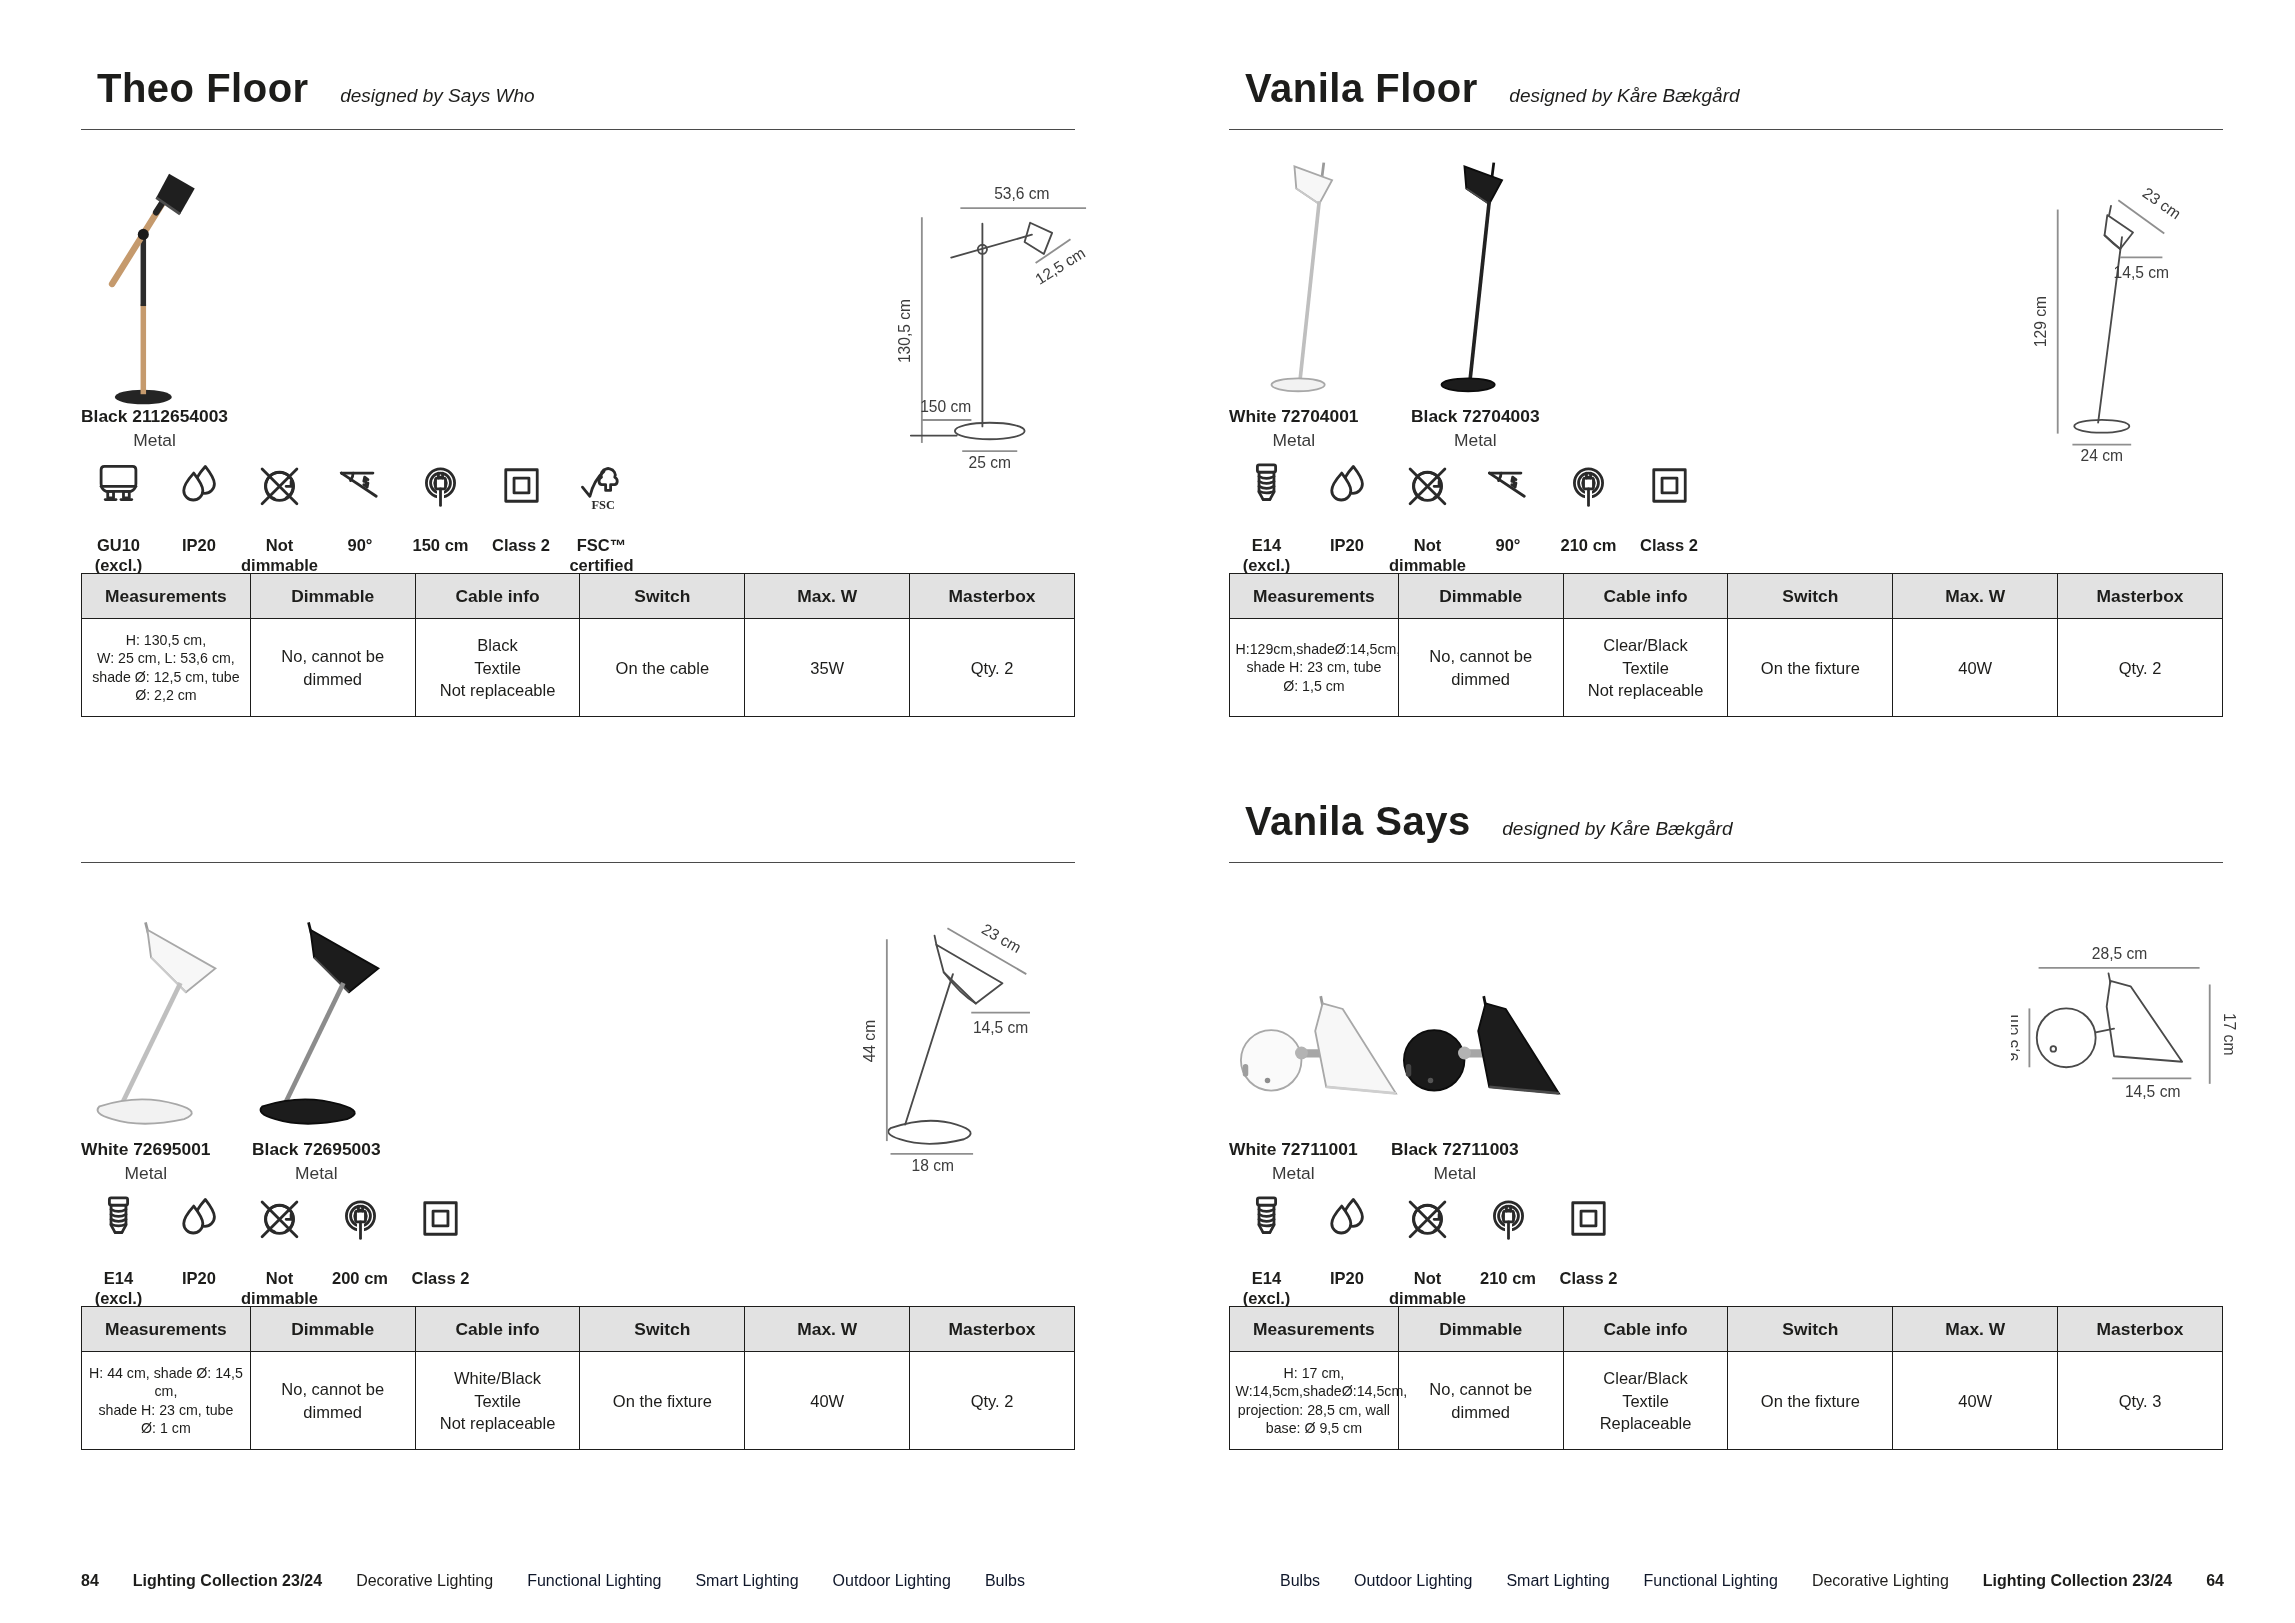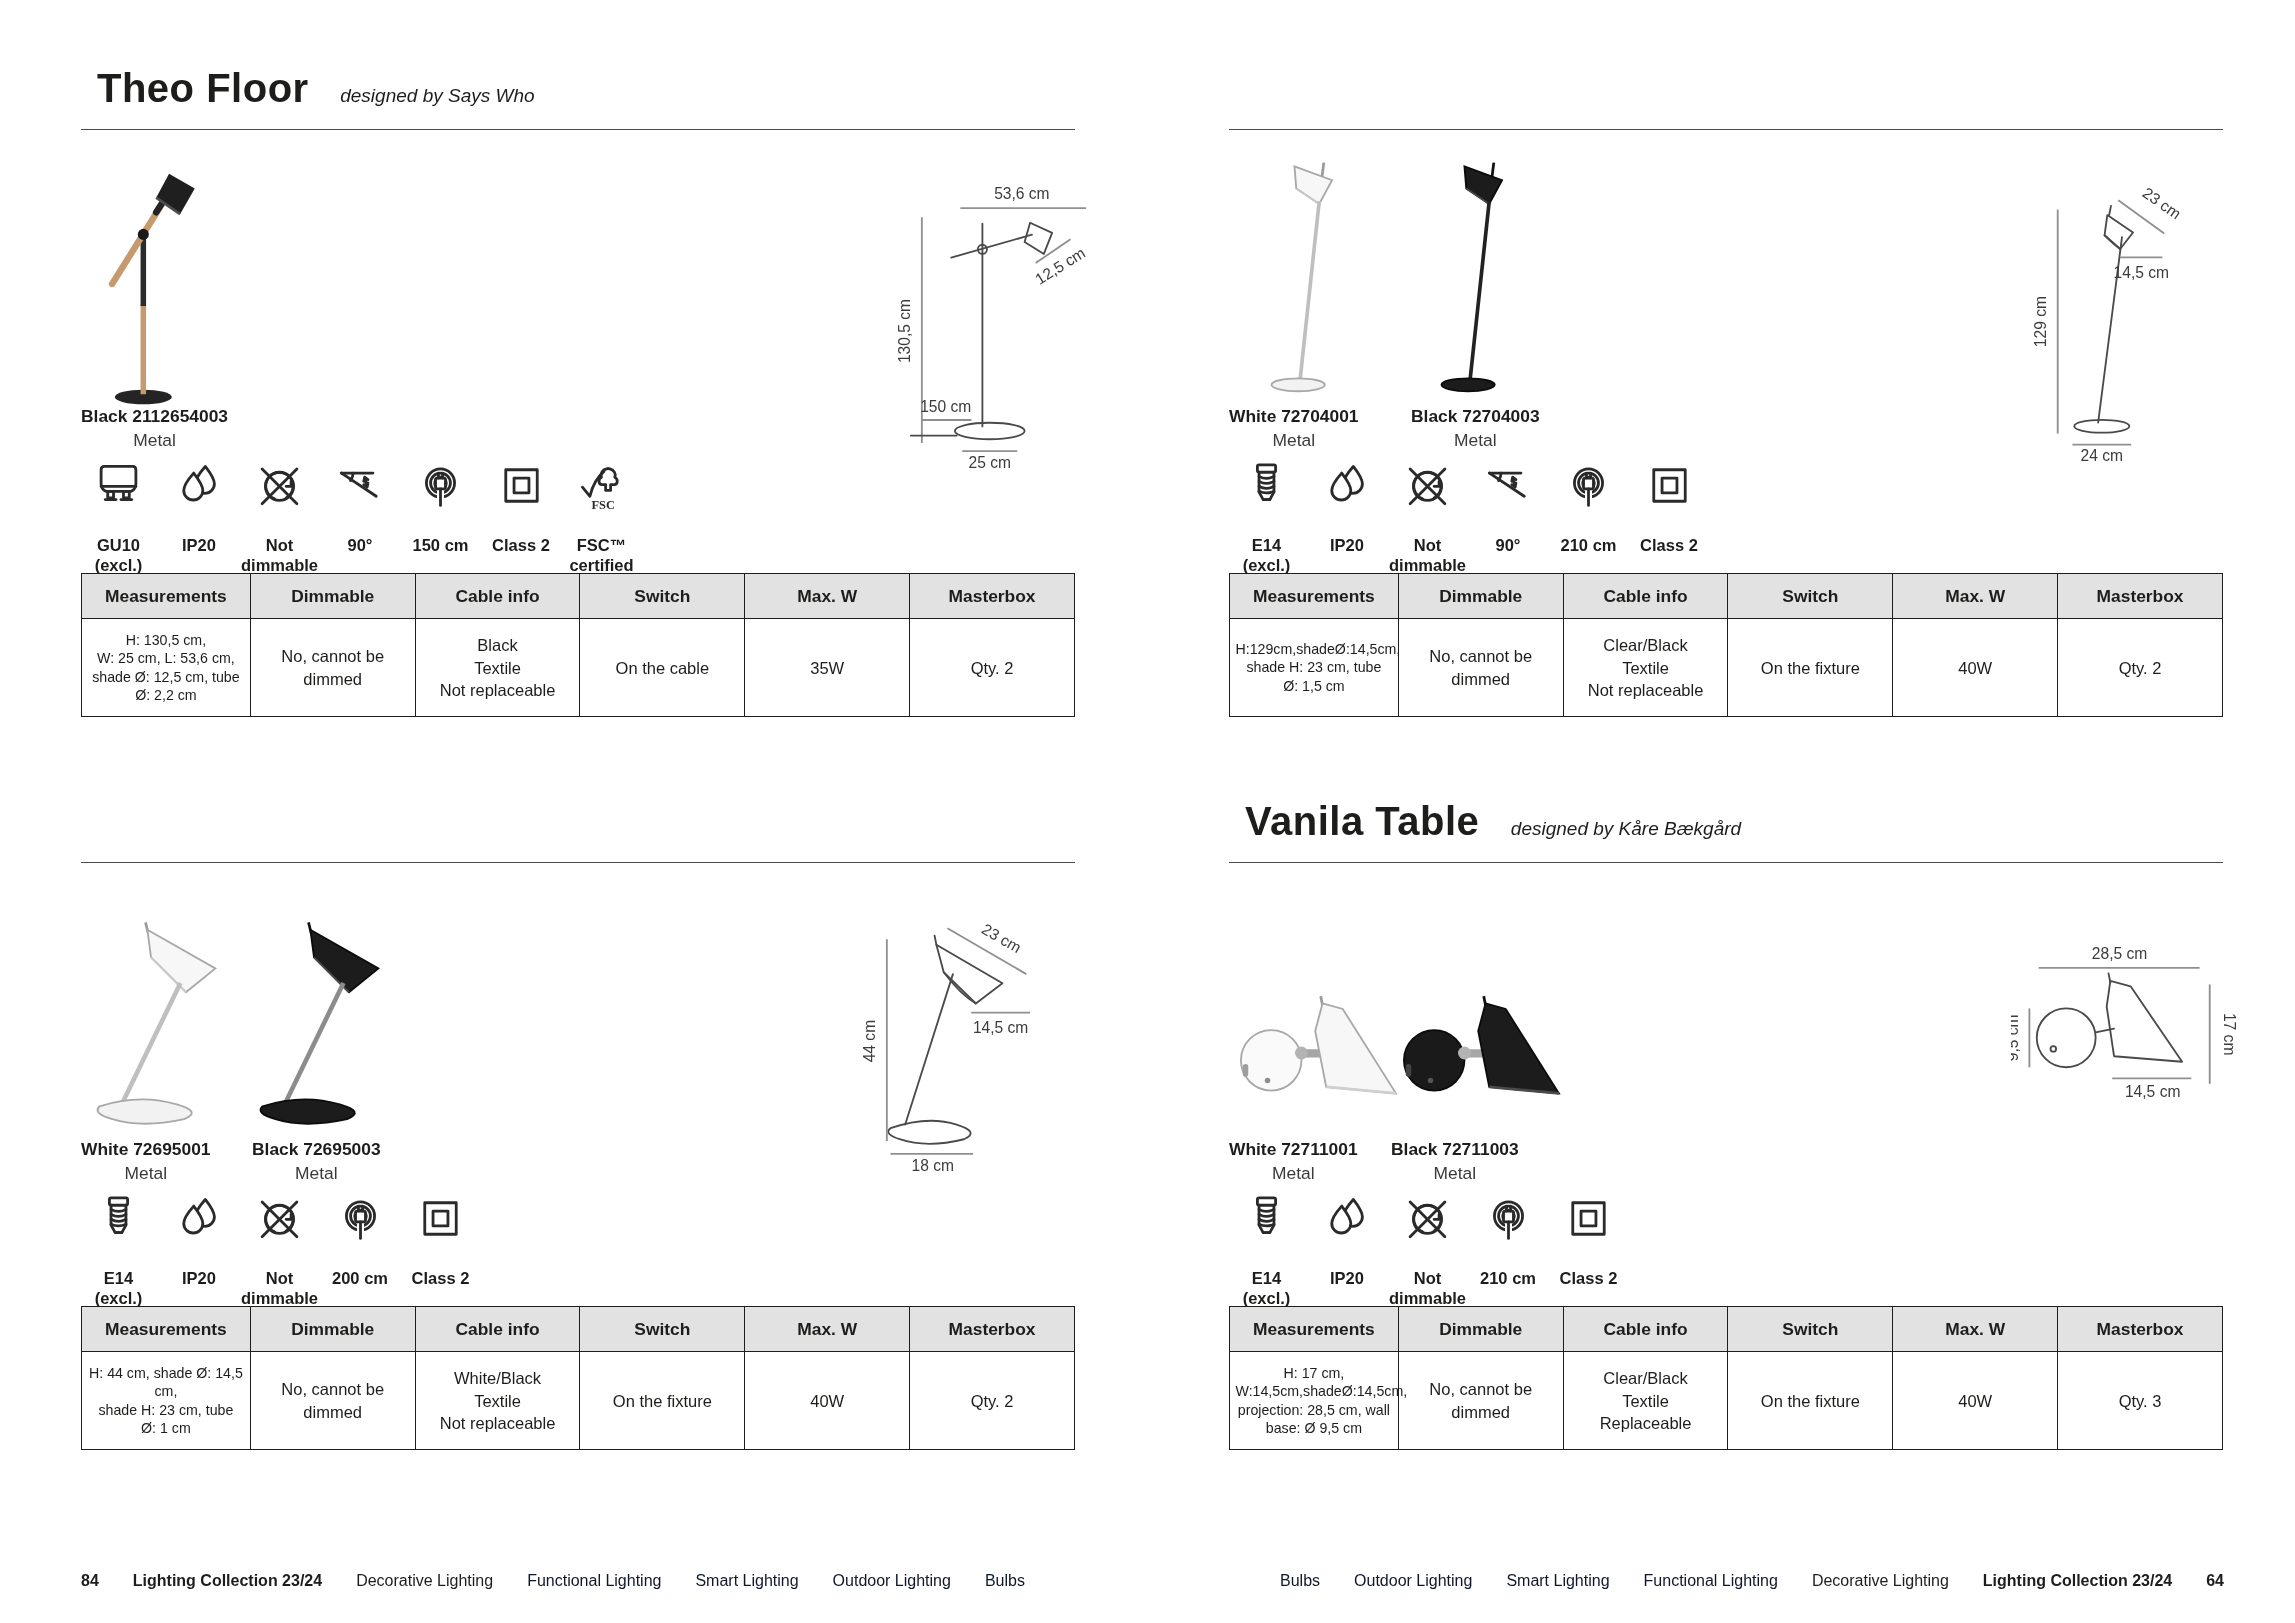--- a/index.html
+++ b/index.html
@@ -187,20 +187,24 @@
 Not replaceable</td>
       <td>On the cable</td>
       <td>35W</td>
       <td>Qty. 2</td>
     </tr>
       </tbody>
   </table>
 </div>
 
 <div class="sec sec-tr">
+  <div class="sec-head">
+    <span class="sec-title">Vanila Floor</span>
+    <span class="designer">designed by Kåre Bækgård</span>
+  </div>
   <div class="rule"></div>
 
   <svg class="photo" style="left:13.8px;top:84px" width="124" height="268" viewBox="0 0 135 292">
     <line x1="88" y1="28" x2="86" y2="44" stroke="#9a9a9a" stroke-width="3"></line>
     <path d="M56 32 L97 47 L83 73 L58 56 Z" fill="#f7f7f7" stroke="#a8a8a8" stroke-width="2"></path>
     <path d="M83 73 L58 56" stroke="#c9c9c9" stroke-width="2"></path>
     <line x1="83" y1="70" x2="62" y2="266" stroke="#bfbfbf" stroke-width="4"></line>
     <ellipse cx="60" cy="270" rx="29" ry="7" fill="#f2f2f2" stroke="#a8a8a8" stroke-width="2"></ellipse>
   </svg>
   <svg class="photo" style="left:184px;top:84px" width="124" height="268" viewBox="0 0 135 292">
@@ -453,21 +457,21 @@
       <td>On the fixture</td>
       <td>40W</td>
       <td>Qty. 2</td>
     </tr>
       </tbody>
   </table>
 </div>
 
 <div class="sec sec-br">
   <div class="sec-head">
-    <span class="sec-title">Vanila Table</span>
+    <span class="sec-title">Vanila Says</span>
     <span class="designer">designed by Kåre Bækgård</span>
   </div>
   <div class="rule"></div>
 
   <svg class="photo" style="left:0px;top:197px" width="188" height="140" viewBox="0 0 205 152">
     <circle cx="46" cy="84" r="33" fill="#fafafa" stroke="#a8a8a8" stroke-width="2"></circle>
     <rect x="15" y="88" width="6" height="14" rx="3" fill="#9e9e9e"></rect>
     <circle cx="42" cy="106" r="3" fill="#8d8d8d"></circle>
     <rect x="74" y="72" width="32" height="9" rx="4" fill="#a6a6a6"></rect>
     <circle cx="79" cy="76" r="7" fill="#b3b3b3"></circle>

